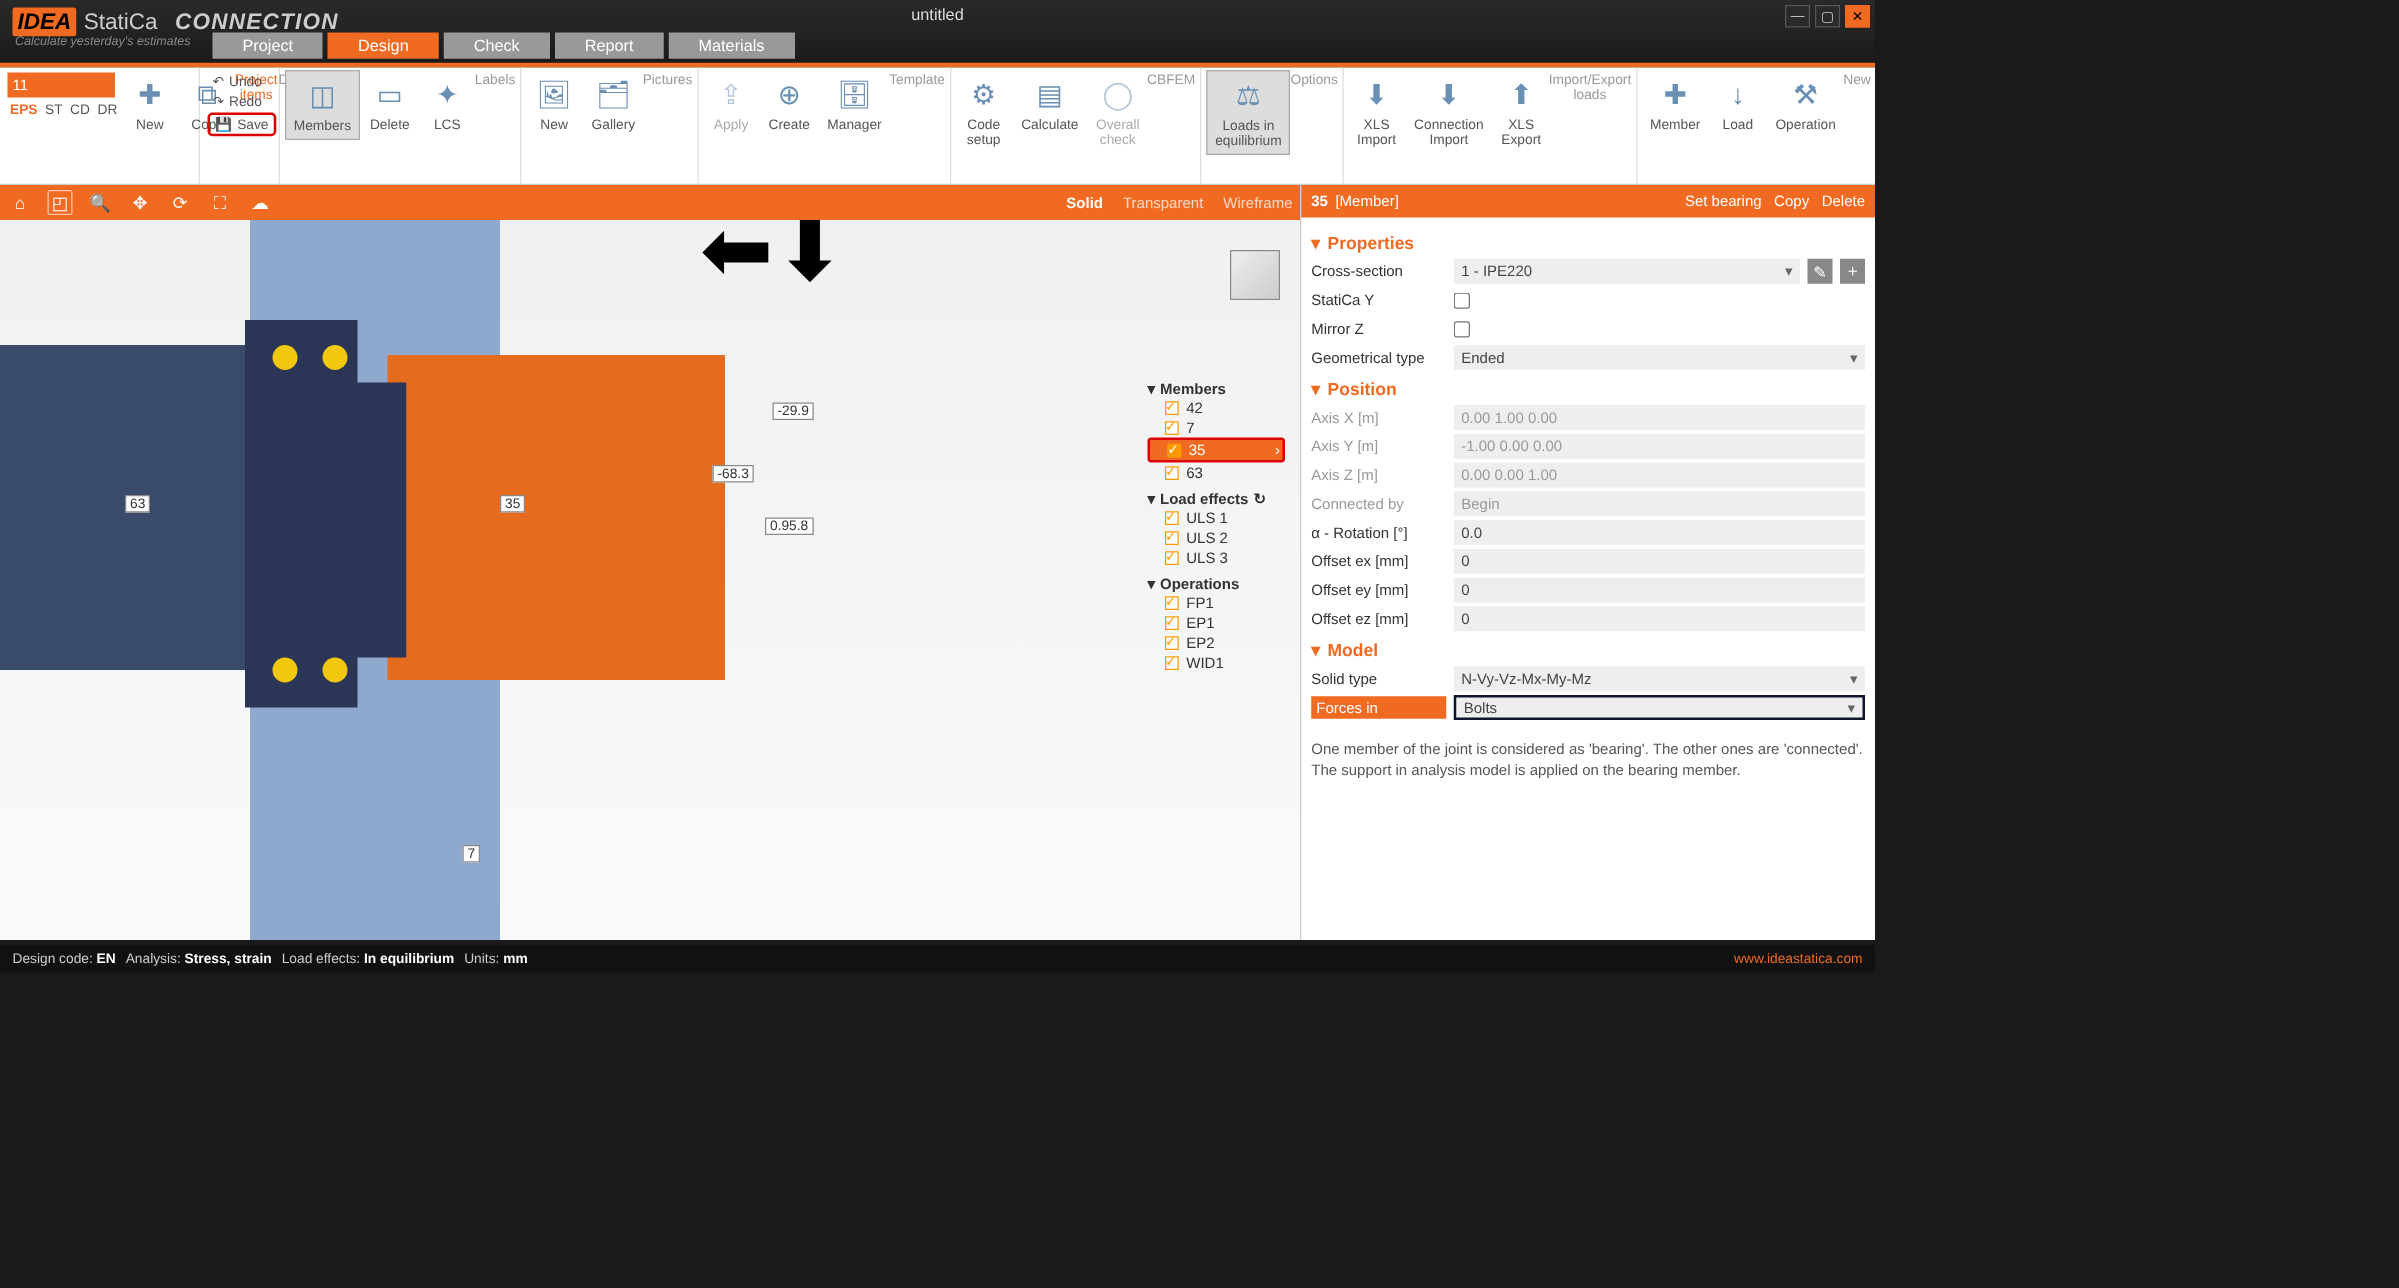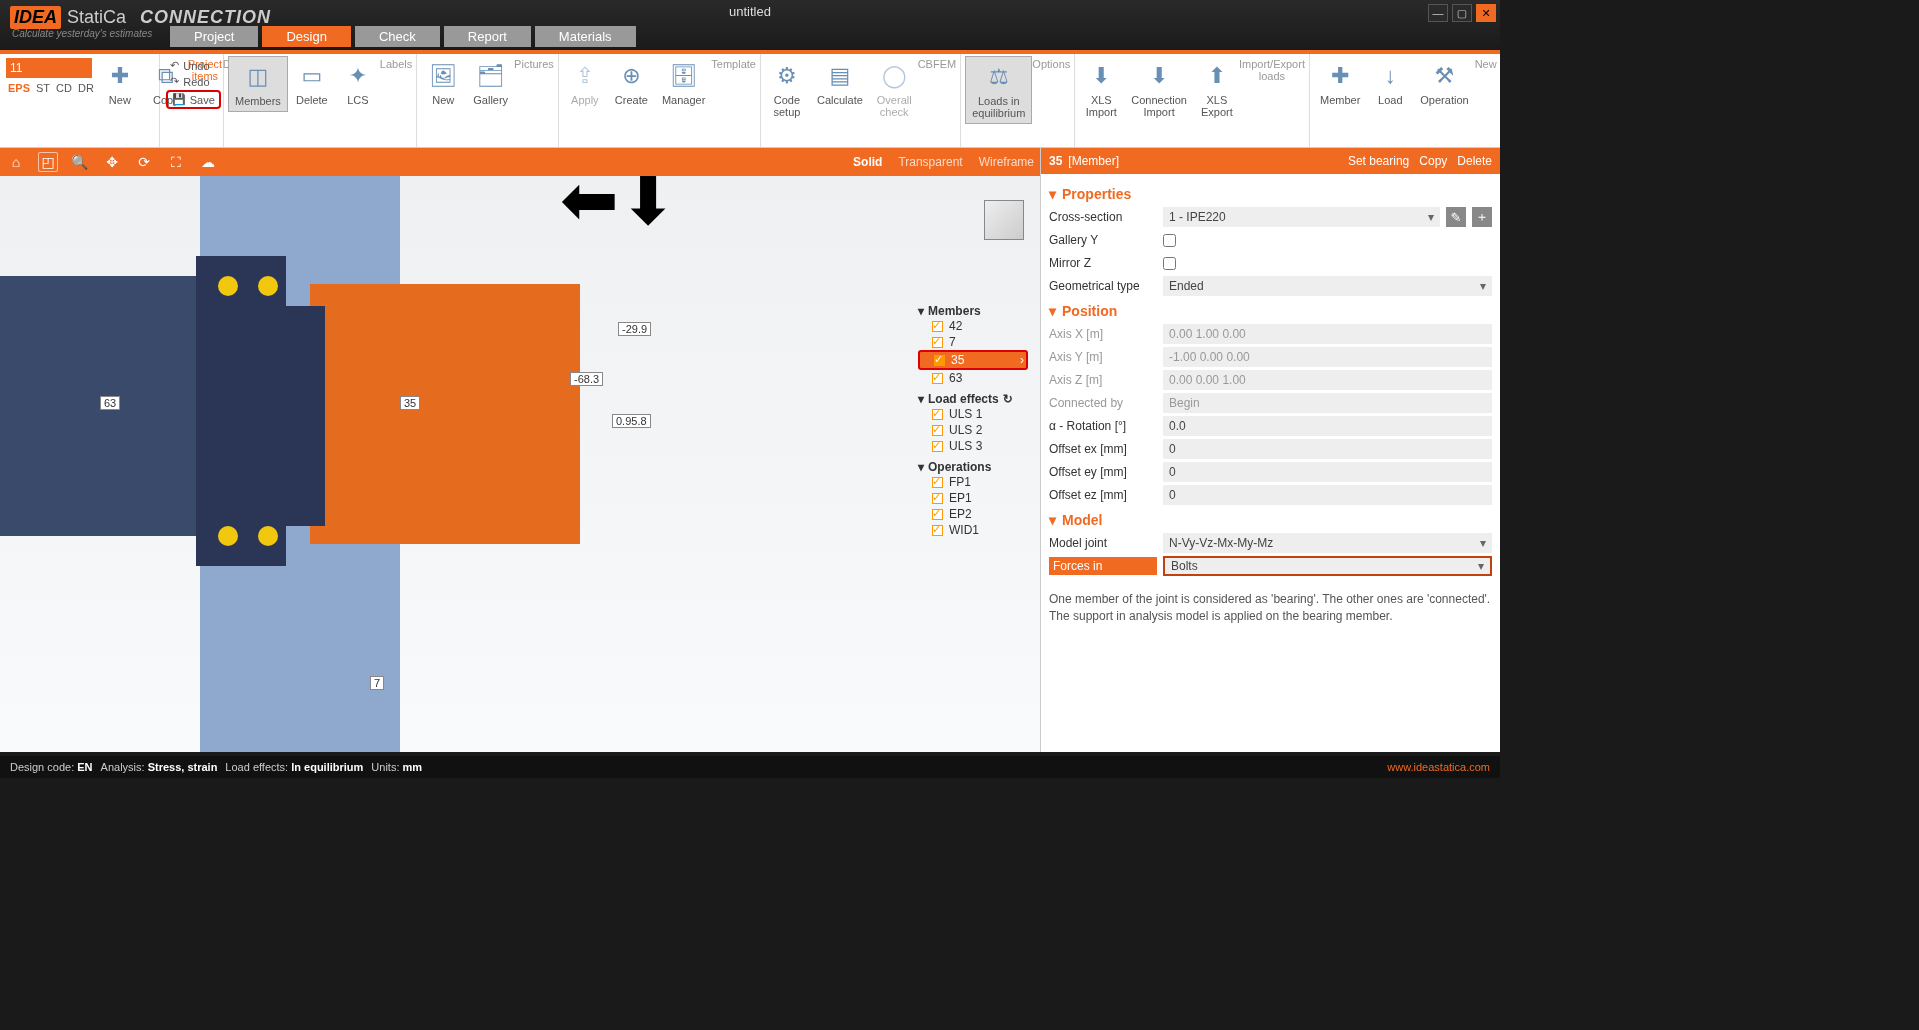--- a/index.html
+++ b/index.html
@@ -60,21 +60,21 @@
 .prop-header .actions span { cursor:pointer;}
 .prop-body { flex:1; overflow:auto; padding:6px 8px; font-size:12px;}
 .section-h { display:flex; align-items:center; gap:6px; color:#f16a22; font-weight:bold; font-size:14px; margin:6px 0 4px;}
 .prop-row { display:flex; align-items:center; height:22px; gap:6px; margin:1px 0;}
 .prop-row label { width:108px; color:#333; font-size:12px;}
 .prop-row .val { flex:1; background:#eee; height:20px; padding:2px 6px; color:#444; font-size:12px; display:flex; align-items:center; border:none;}
 .prop-row .val.sel { background:#eee; position:relative;}
 .prop-row .val.sel::after { content:"▾"; position:absolute; right:6px; color:#666;}
 .prop-row.ro label,.prop-row.ro .val { color:#999;}
 .prop-row.hl label { background:#f16a22; color:#fff; padding:2px 4px;}
-.prop-row.hl .val { border:2px solid #c2410c;}
+.prop-row.hl .val { border:2px solid #0f172a;}
 .icbtn { width:20px; height:20px; background:#888; color:#fff; display:flex; align-items:center; justify-content:center; cursor:pointer; font-size:13px;}
 .helptext { margin-top:14px; color:#555; font-size:12px; line-height:1.4;}
 
 
 .scene-tree { position:absolute; right:12px; top:122px; width:110px; font-size:12px; color:#333;}
 .scene-tree .grp { font-weight:bold; margin-top:6px; display:flex; align-items:center; gap:4px;}
 .scene-tree .item { display:flex; align-items:center; gap:6px; padding:1px 2px 1px 14px; cursor:pointer;}
 .scene-tree .item.sel { border:2px solid #d00; background:#f16a22; color:#fff; border-radius:3px;}
 .scene-tree .chk { width:11px; height:11px; border:1px solid #f90; background:#fff; display:inline-block; position:relative;}
 .scene-tree .chk.on::after { content:"✓"; position:absolute; left:-1px; top:-3px; color:#f90; font-size:11px;}
@@ -388,21 +388,21 @@
     </div>
     <div class="prop-body">
       <div class="section-h">▾ <span>Properties</span></div>
       <div class="prop-row">
         <label>Cross-section</label>
         <div class="val sel">1 - IPE220</div>
         <div class="icbtn">✎</div>
         <div class="icbtn">＋</div>
       </div>
       <div class="prop-row">
-          <label>Gallery Y</label>
+          <label>StatiCa Y</label>
           <input type="checkbox" style="">
         </div>
       <div class="prop-row">
           <label>Mirror Z</label>
           <input type="checkbox" style="">
         </div>
       <div class="prop-row">
           <label>Geometrical type</label>
           <div class="val sel">Ended</div>
         </div>
@@ -436,21 +436,21 @@
           <label>Offset ey [mm]</label>
           <div class="val">0</div>
         </div>
       <div class="prop-row">
           <label>Offset ez [mm]</label>
           <div class="val">0</div>
         </div>
 
       <div class="section-h">▾ <span>Model</span></div>
       <div class="prop-row">
-          <label>Model joint</label>
+          <label>Solid type</label>
           <div class="val sel">N-Vy-Vz-Mx-My-Mz</div>
         </div>
       <div class="prop-row hl">
           <label>Forces in</label>
           <div class="val sel">Bolts</div>
         </div>
 
       <div class="helptext">One member of the joint is considered as 'bearing'. The other ones are 'connected'. The support in analysis model is applied on the bearing member.</div>
     </div>
   </div>

